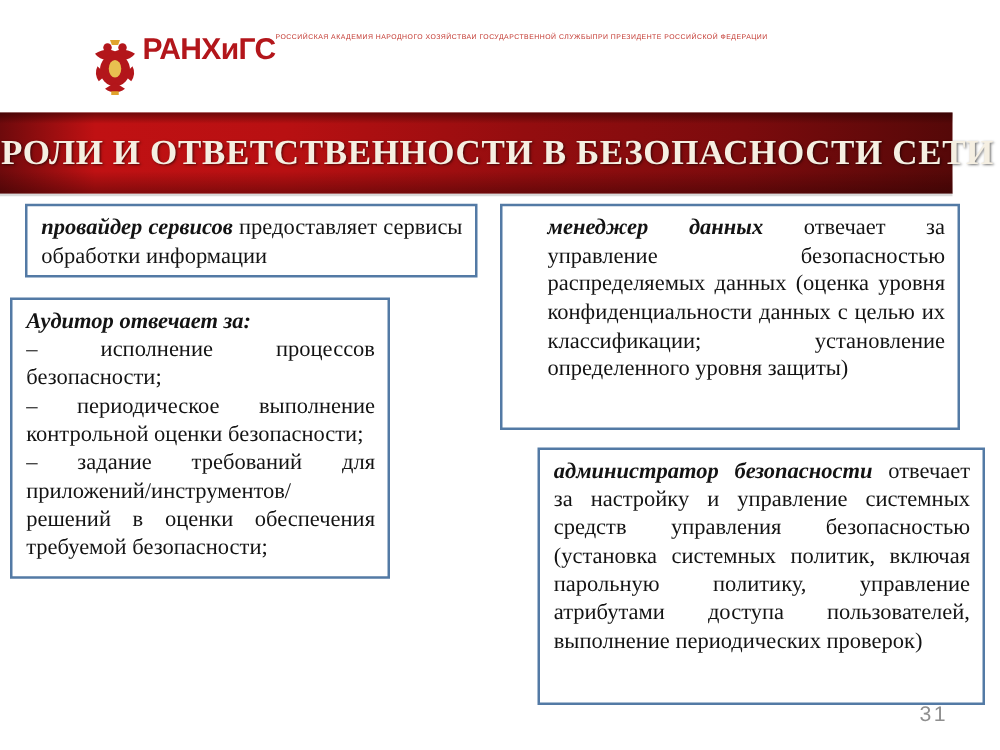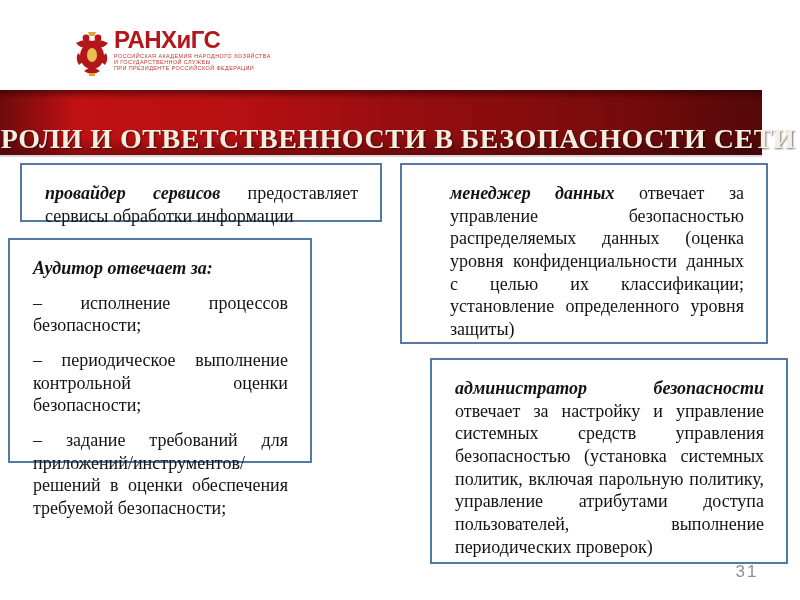--- a/index.html
+++ b/index.html
@@ -4,55 +4,55 @@
 <style>
   html,body{margin:0;padding:0;background:#ffffff;}
   .slide{
     position:relative;width:800px;height:600px;background:#ffffff;
     overflow:hidden;font-family:"Liberation Serif", serif;
   }
 
   
   .logo{position:absolute;left:75px;top:27px;display:flex;align-items:flex-start;gap:5px;}
   .logo-emblem{flex:0 0 auto;margin-top:2px;}
-  .logo-texts{display:flex;flex-direction:column;}
+  .logo-texts{display:flex;flex-direction:row;}
   .logo-acronym{
     font-family:"Liberation Sans", sans-serif;font-weight:bold;font-size:24px;
     line-height:26px;color:#b3161b;letter-spacing:-0.5px;
   }
   .logo-sub{
     font-family:"Liberation Sans", sans-serif;font-size:5.5px;line-height:6px;
     color:#c2372f;letter-spacing:0.4px;white-space:nowrap;
   }
 
   
   .banner{
     position:absolute;left:0;top:90px;width:762px;height:65px;
     background:
       linear-gradient(to bottom, rgba(30,0,0,0.50) 0, rgba(30,0,0,0) 9px,
                       rgba(30,0,0,0) 72%, rgba(30,0,0,0.38) 100%),
       linear-gradient(to right, #6e0a0c 0%, #c01113 10%, #b81012 30%,
                       #940d0f 55%, #7c0b0d 78%, #550808 100%);
     border-bottom:2px solid #d9d9d9;
-    display:flex;align-items:flex-end;justify-content:center;
+    display:flex;align-items:center;justify-content:center;
   }
   .banner-title{
     font-family:"Liberation Serif", serif;font-weight:bold;font-size:28px;
     color:#f5efe2;letter-spacing:0.5px;text-shadow:1px 1px 2px rgba(0,0,0,0.55);
     padding-left:34px;white-space:nowrap;
   }
 
   
   .tbox{
     position:absolute;background:#ffffff;border:2.5px solid #537aa5;
     box-sizing:border-box;padding:5px 10px 5px 11px;
     font-size:18px;line-height:1.26;color:#131313;text-align:justify;
   }
   .lead{font-weight:bold;font-style:italic;}
-  .para{margin:12px;}
+  .para{margin:0;}
   .box-provider{left:20px;top:163px;width:362px;height:59px;}
   .box-auditor{left:8px;top:238px;width:304px;height:225px;}
   .box-user{left:14px;top:479px;width:394px;height:99px;line-height:1.2;}
   .box-manager{left:400px;top:163px;width:368px;height:181px;padding-left:36px;}
   .box-admin{left:430px;top:358px;width:358px;height:206px;}
 
   
   .page-number{
     position:absolute;left:725px;top:562px;width:44px;text-align:center;
     font-family:"Liberation Sans", sans-serif;font-size:17px;color:#8f8f8f;

